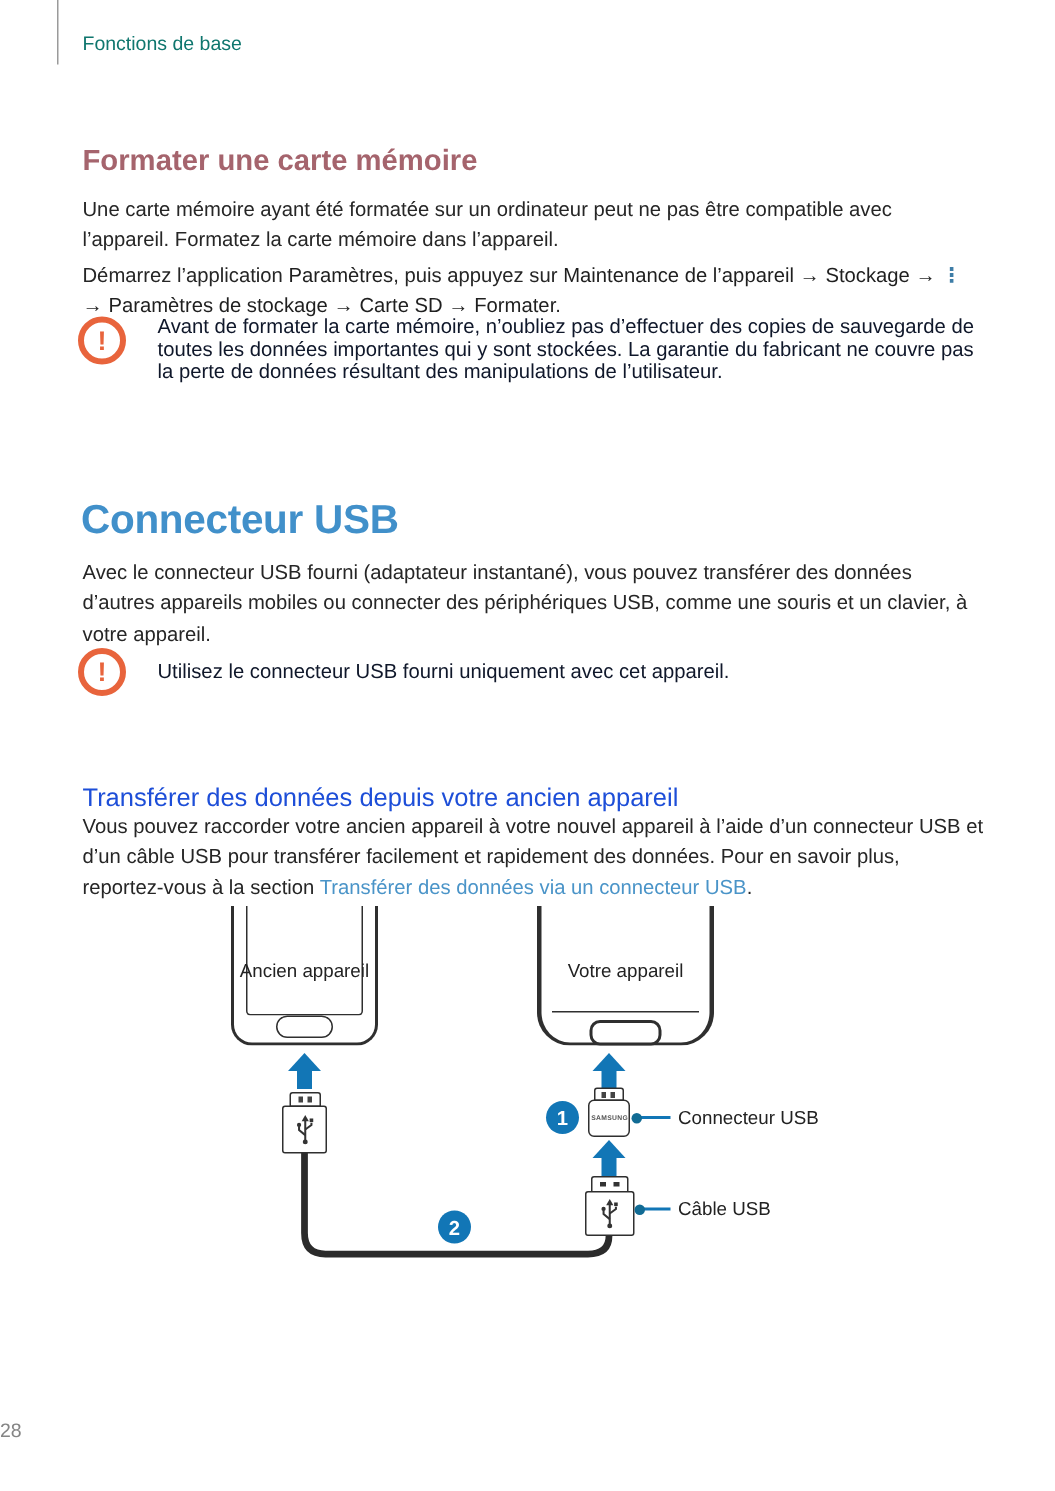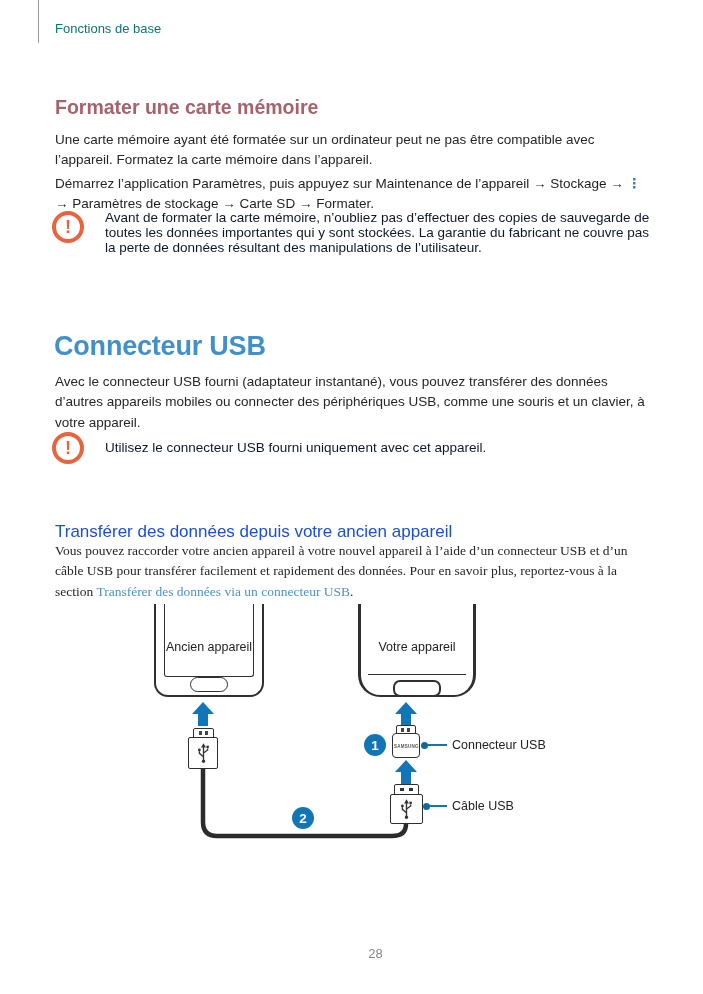--- a/index.html
+++ b/index.html
@@ -13,39 +13,39 @@
   
   .h-rose{position:absolute;left:55px;top:83px;font-size:19.5px;font-weight:bold;color:#a5646d;}
   .h-blue{position:absolute;left:54px;top:313px;font-size:27px;font-weight:bold;color:#4190ca;letter-spacing:-0.2px;}
   .h-sub{position:absolute;left:55px;top:508px;font-size:17px;font-weight:normal;color:#1d4ed8;}
 
   
   .para{position:absolute;left:55px;font-size:13.5px;line-height:20.5px;color:#262626;}
   .p1{top:116px;width:600px;}
   .p2{top:160px;width:628px;}
   .p-usb{top:358px;width:600px;}
-  .p-transfer{top:527px;width:601px;font-family:Liberation Serif, serif;}
+  .p-transfer{top:527px;width:601px;}
   .seg-b{font-weight:normal;color:#1f1f1f;}
   .seg-dots{color:#3e7da7;font-weight:bold;}
   .seg-link{color:#4a94c8;}
 
   
   .warn-icon{position:absolute;left:52px;width:24px;height:24px;border:4.5px solid #e8643c;border-radius:50%;
              display:flex;align-items:center;justify-content:center;}
   .warn-icon span{color:#e8643c;font-weight:800;font-size:18px;line-height:1;margin-top:-1px;}
   .w1-icon{top:211px;}
   .w2-icon{top:432px;}
   .warn-text{position:absolute;left:105px;font-size:13.5px;line-height:15px;color:#0f172a;}
   .w1-text{top:210px;width:552px;}
   .w2-text{top:440px;width:552px;}
 
   
   .diagram{position:absolute;left:0;top:600px;width:703px;height:290px;}
   .phone{position:absolute;top:4px;height:93px;border:2px solid #2f2f2f;border-top:none;box-sizing:border-box;}
-  .phone-old{left:154px;width:110px;border-radius:0 0 14px 14px;}
+  .phone-old{left:154px;width:98px;border-radius:0 0 14px 14px;}
   .phone-new{left:358px;width:118px;border-radius:0 0 22px 22px;border-left-width:3px;border-right-width:3px;}
   .screen-old{position:absolute;left:8px;top:0;right:8px;height:72px;border:1.5px solid #2f2f2f;border-top:none;
               border-radius:0 0 3px 3px;}
   .screen-line{position:absolute;left:7px;right:7px;top:70px;border-top:1.5px solid #2f2f2f;}
   .phone-label{position:absolute;left:0;right:0;top:36px;text-align:center;font-size:12.5px;color:#222;}
   .home-oval{position:absolute;left:50%;transform:translateX(-50%);top:73px;width:36px;height:13px;
              border:1.5px solid #2f2f2f;border-radius:8px;background:#fff;}
   .home-rect{position:absolute;left:50%;transform:translateX(-50%);top:76px;width:44px;height:13px;
              border:2px solid #2f2f2f;border-radius:7px;background:#fff;}
 
@@ -63,21 +63,21 @@
 
   .badge{position:absolute;width:22px;height:22px;border-radius:50%;background:#1276b6;color:#fff;
          display:flex;align-items:center;justify-content:center;font-size:13.5px;font-weight:bold;}
   .pointer{position:absolute;height:2px;background:#1276b6;}
   .pointer .dot{position:absolute;left:-4px;top:-2.5px;width:7px;height:7px;border-radius:50%;background:#116b94;}
   .callout{position:absolute;font-size:12.5px;color:#222;white-space:nowrap;}
 
   .cable-svg{position:absolute;left:0;top:0;}
 
   
-  .pagenum{position:absolute;left:0;right:0;top:946px;text-align:center;font-size:13px;color:#858585;padding-left:48px;}
+  .pagenum{position:absolute;left:0;right:0;top:946px;font-size:13px;color:#858585;}
 </style>
 </head>
 <body>
 
 <div class="page">
 
   <div class="top-rule"></div>
   <div class="breadcrumb">Fonctions de base</div>
 
   <h1 class="h-rose">Formater une carte mémoire</h1>

